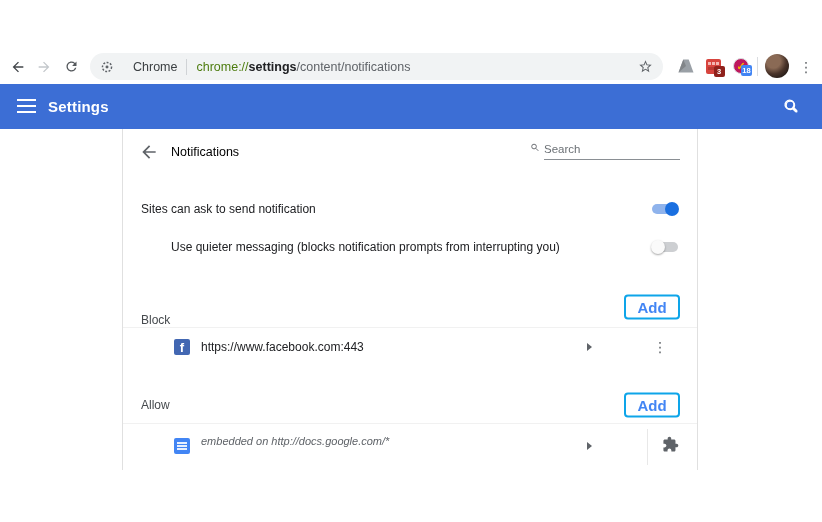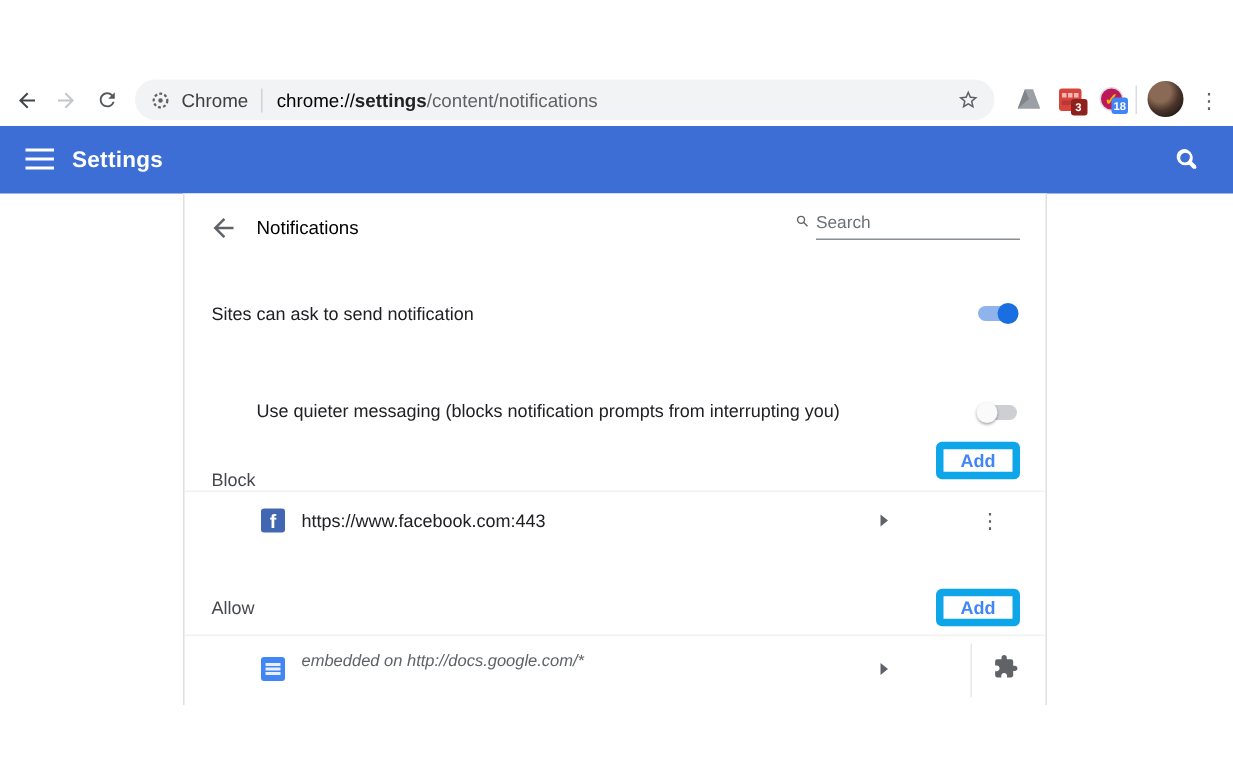--- a/index.html
+++ b/index.html
@@ -4,23 +4,23 @@
 <style>
   * { margin:0; padding:0; box-sizing:border-box; }
   html,body { width:822px; height:522px; background:#fff; overflow:hidden;
               font-family:"Liberation Sans", sans-serif; }
 
   
   #toolbar { position:absolute; left:0; top:48px; width:822px; height:37px; background:#fff; }
   .nav-btn { position:absolute; top:0; width:26px; height:37px; display:flex; align-items:center; justify-content:center; cursor:pointer; }
   #omnibox { position:absolute; left:90px; top:5px; width:573px; height:27px; background:#f1f3f4;
              border-radius:13.5px; display:flex; align-items:center; padding:0 10px; font-size:12.5px; }
-  #omnibox .site { color:#3c4043; margin-left:7px;text-align:center; }
+  #omnibox .site { color:#3c4043; margin-left:19px;text-align:center; }
   #omnibox .ob-div { width:1px; height:16px; background:#d0d3d6; margin:0 9px; }
-  .url-scheme { color:#000000; }
+  .url-scheme { color:#4d7c0f; }
   .url-host { color:#202124; font-weight:700; }
   .url-path { color:#5f6368; }
   #omnibox .spacer { flex:1; }
   .ext-icon { position:absolute; top:6px; width:24px; height:24px; display:flex; align-items:center; justify-content:center; cursor:pointer; }
   .badge { position:absolute; right:-4px; bottom:-3px; min-width:11px; height:11px; border-radius:2px;
            color:#fff; font-size:7.5px; line-height:11px; text-align:center; padding:0 1px; font-weight:700; }
   #ext-red-box { width:15px; height:15px; background:#d7443e; border-radius:2px; position:relative; }
   #ext-red-box .dots { position:absolute; left:2px; top:3px; width:3px; height:3px; background:#f3b6b3;
                        box-shadow:4px 0 0 #f3b6b3, 8px 0 0 #f3b6b3; }
   #ext-red-box .bar { position:absolute; left:2px; top:8px; width:11px; height:3px; background:#b93832; }
@@ -61,21 +61,21 @@
   
   .toggle { position:absolute; right:19px; width:26px; height:12px; cursor:pointer; }
   .toggle .track { position:absolute; left:0; top:1px; width:26px; height:10px; border-radius:6px; }
   .toggle .knob { position:absolute; top:-1px; width:14px; height:14px; border-radius:50%; }
   .toggle[data-state="on"] .track { background:#8fb3ec; }
   .toggle[data-state="on"] .knob { right:-1px; background:#1a6fe0; }
   .toggle[data-state="off"] .track { background:#cdcfd2; }
   .toggle[data-state="off"] .knob { left:-1px; background:#fafafa; box-shadow:0 1px 2px rgba(0,0,0,.35); }
 
   .add-btn { position:absolute; right:17px; top:50%; transform:translateY(-50%); width:56px; height:25px;
-             background:#fff; border:5px solid #0ea5e9; border-radius:4px; color:#4285f4; font-size:12px;
+             background:#fff; border:2px solid #0ea5e9; border-radius:4px; color:#4285f4; font-size:15px;
              font-weight:700; font-family:"Liberation Sans", sans-serif; cursor:pointer; }
 
   .site-row { border-top:1px solid #f1f1f1; }
   .favicon { position:absolute; left:51px; width:16px; height:16px; border-radius:2px; }
   #fb-icon { background:#4267b2; color:#fff; font-size:13px; font-weight:700; text-align:center; line-height:17px; }
   #docs-icon { background:#4285f4; }
   #docs-icon .lines { position:absolute; left:3px; top:4px; width:10px; height:2px; background:#e8f0fe;
                       box-shadow:0 3px 0 #e8f0fe, 0 6px 0 #e8f0fe; }
   .site-url { position:absolute; left:78px; font-size:12px; color:#202124; }
   .site-sub { font-size:11px; color:#5f6368; margin-top:3px;font-style:italic; }
@@ -177,21 +177,21 @@
   </div>
 
   <div class="row" style="top:62px; height:36px;">
     <span class="row-label" style="margin-left:18px">Sites can ask to send notification</span>
     <div class="toggle" data-state="on">
       <div class="track"></div>
         <div class="knob"></div>
     </div>
   </div>
 
-  <div class="row" style="top:116px; height:36px;align-items:flex-end;">
+  <div class="row" style="top:100px; height:36px;">
     <span class="row-label" style="margin-left:48px">Use quieter messaging (blocks notification prompts from interrupting you)</span>
     <div class="toggle" data-state="off">
       <div class="track"></div>
         <div class="knob"></div>
     </div>
   </div>
 
   <div class="row" style="top:158px; height:40px;align-items:flex-end;">
     <span class="sec-label" style="margin-left:18px">Block</span>
     <button class="add-btn">Add</button>

